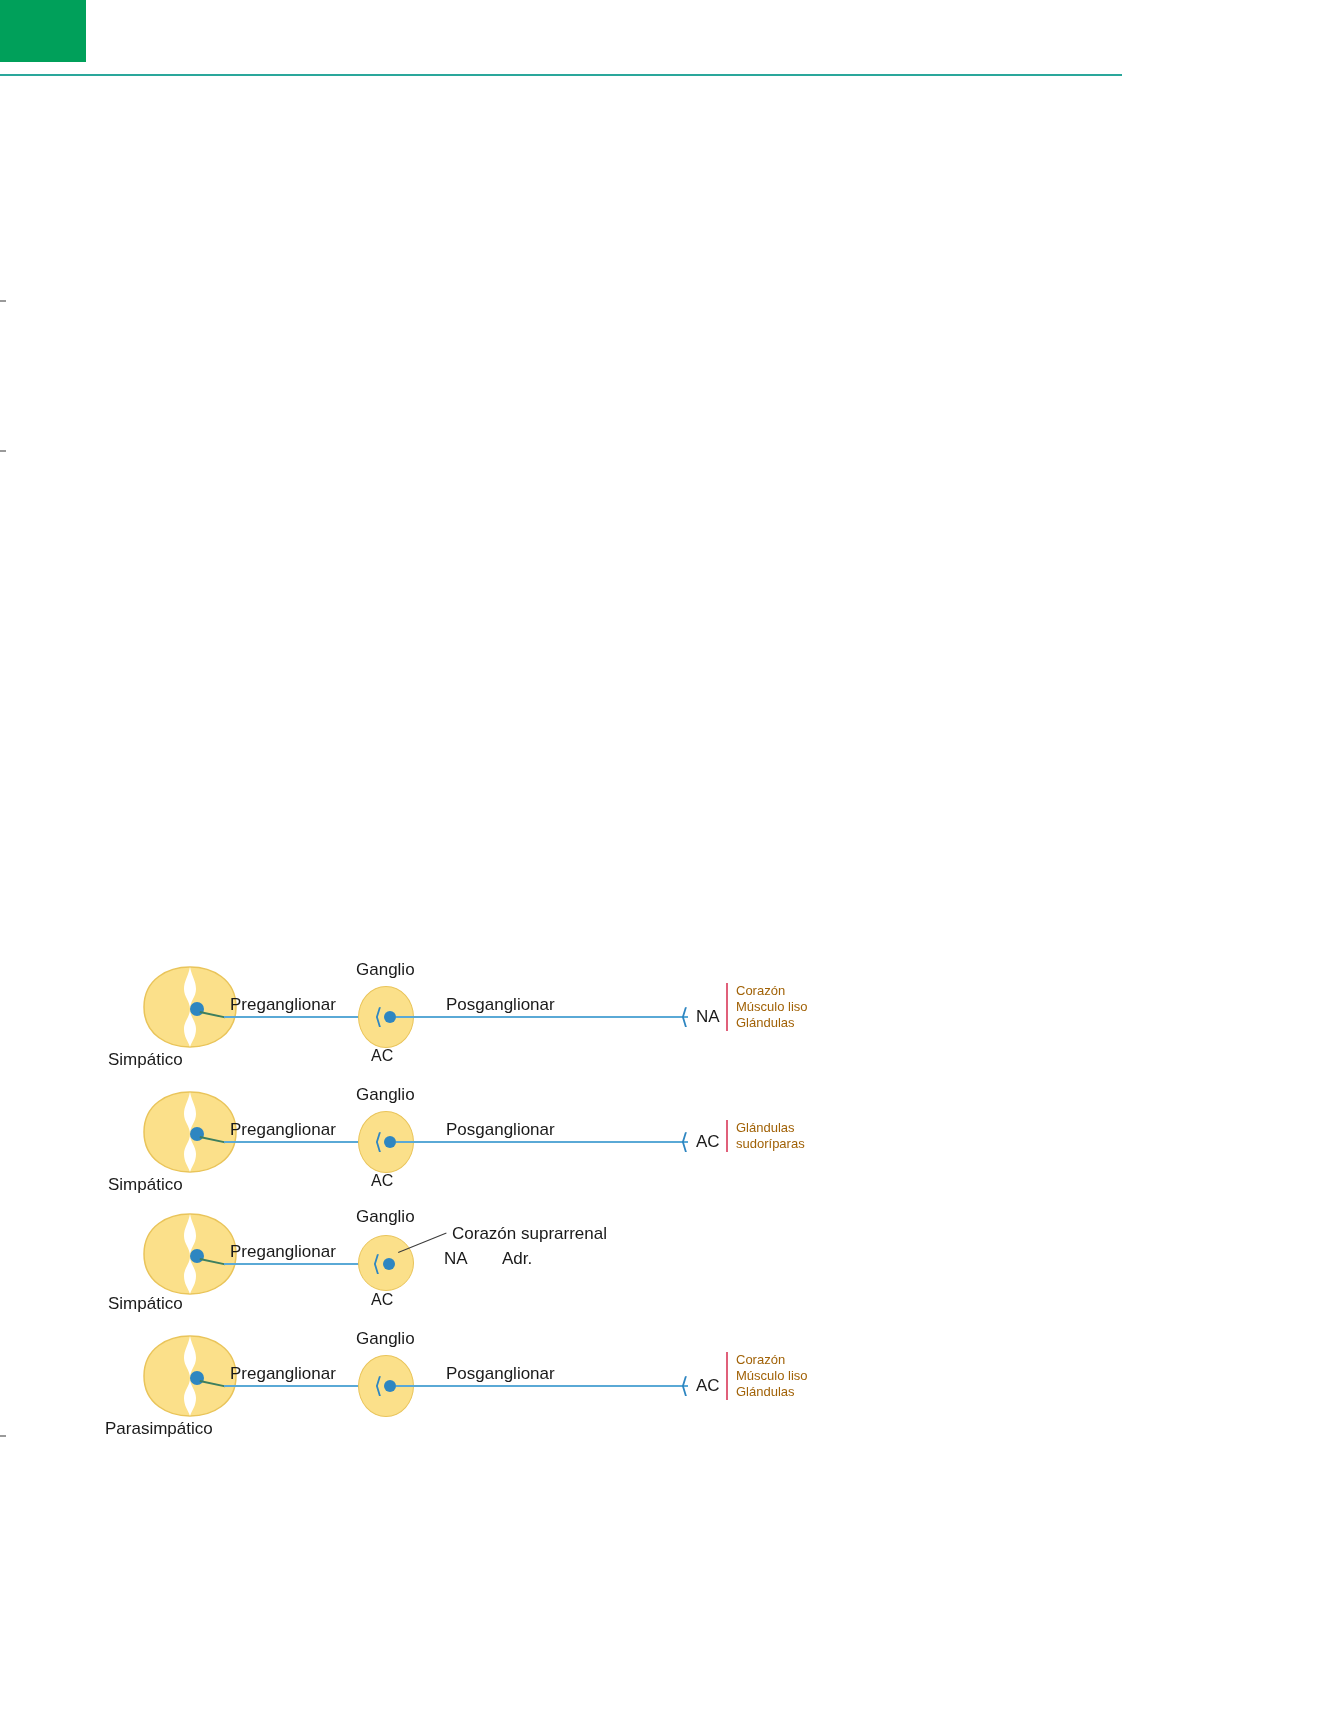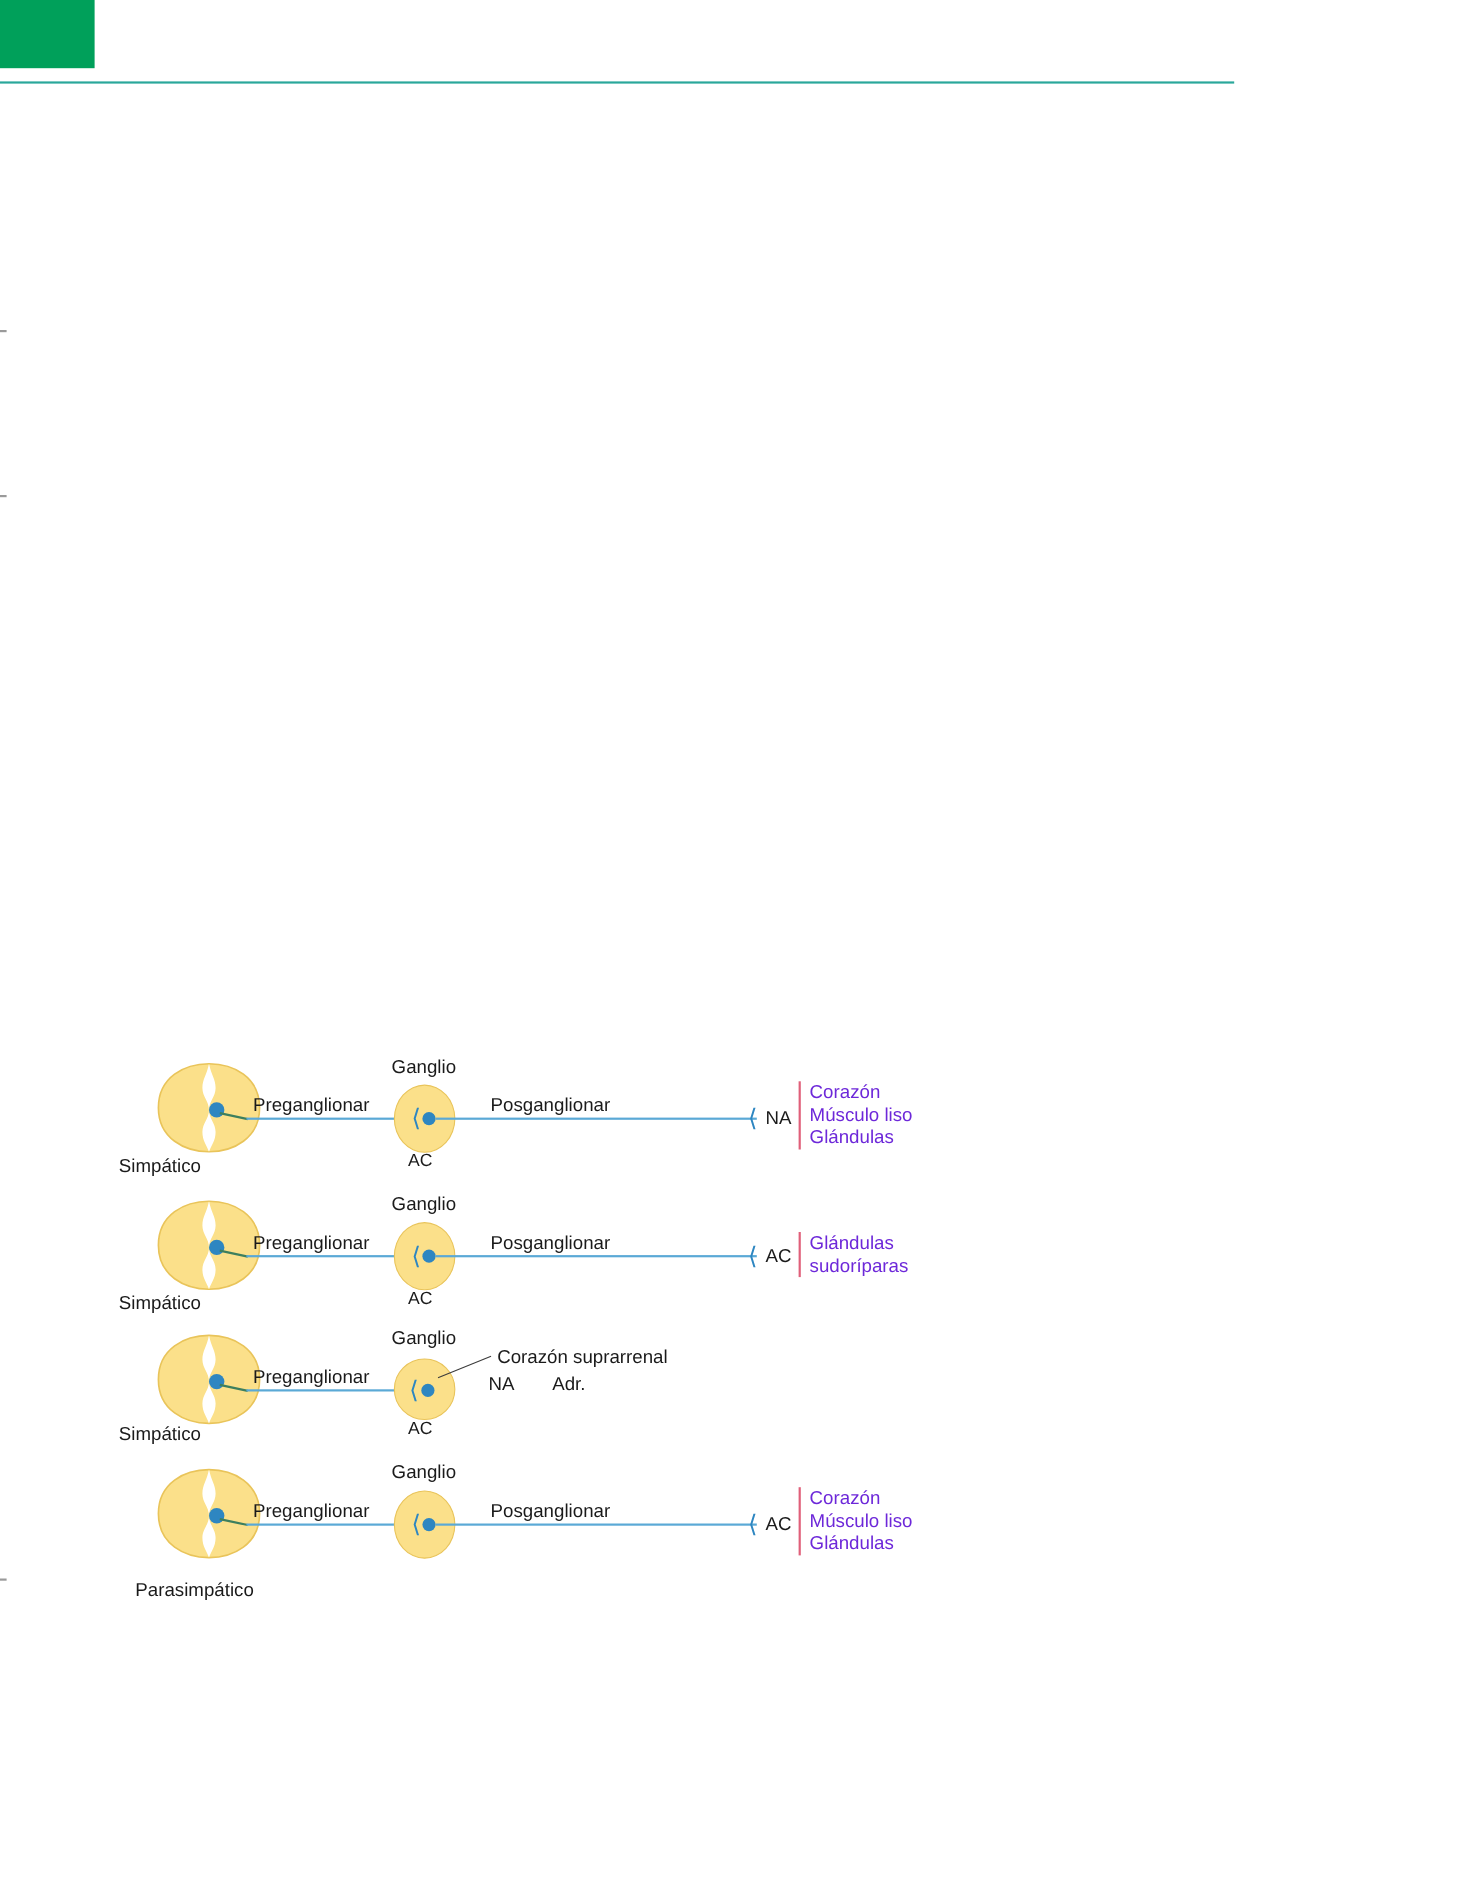--- a/index.html
+++ b/index.html
@@ -109,22 +109,22 @@
     color: #1a1a1a;
     white-space: nowrap;
     line-height: 1.18;
   }
   .lbl.small {
     font-size: 16px;
   }
 
   .targets {
     position: absolute;
-    font-size: 17px;
-    color: #6d28d9;
+    font-size: 13px;
+    color: #a16207;
     line-height: 1.22;
     padding-left: 8px;
     border-left: 2px solid #e0607a;
     white-space: nowrap;
   }
 
   
   .chev {
     position: absolute;
     color: #2e86c1;
@@ -255,16 +255,16 @@
     <div class="soma sm" style="left:384px; top:58px;"></div>
     <div class="fibre" style="left:396px; top:63px; width:292px;"></div>
     <div class="lbl" style="left:446px; top:42px;">Posganglionar</div>
     <div class="chev" style="left:680px; top:53px;">⟨</div>
     <div class="lbl" style="left:696px; top:54px;">AC</div>
     <div class="targets" style="left:726px; top:30px;">
       <div>Corazón</div>
       <div>Músculo liso</div>
       <div>Glándulas</div>
     </div>
-    <div class="lbl" style="left:123px; top:97px;margin-top:17px;">Parasimpático</div>
+    <div class="lbl" style="left:105px; top:97px;">Parasimpático</div>
   </div>
 
 </div>
 
 </body></html>

